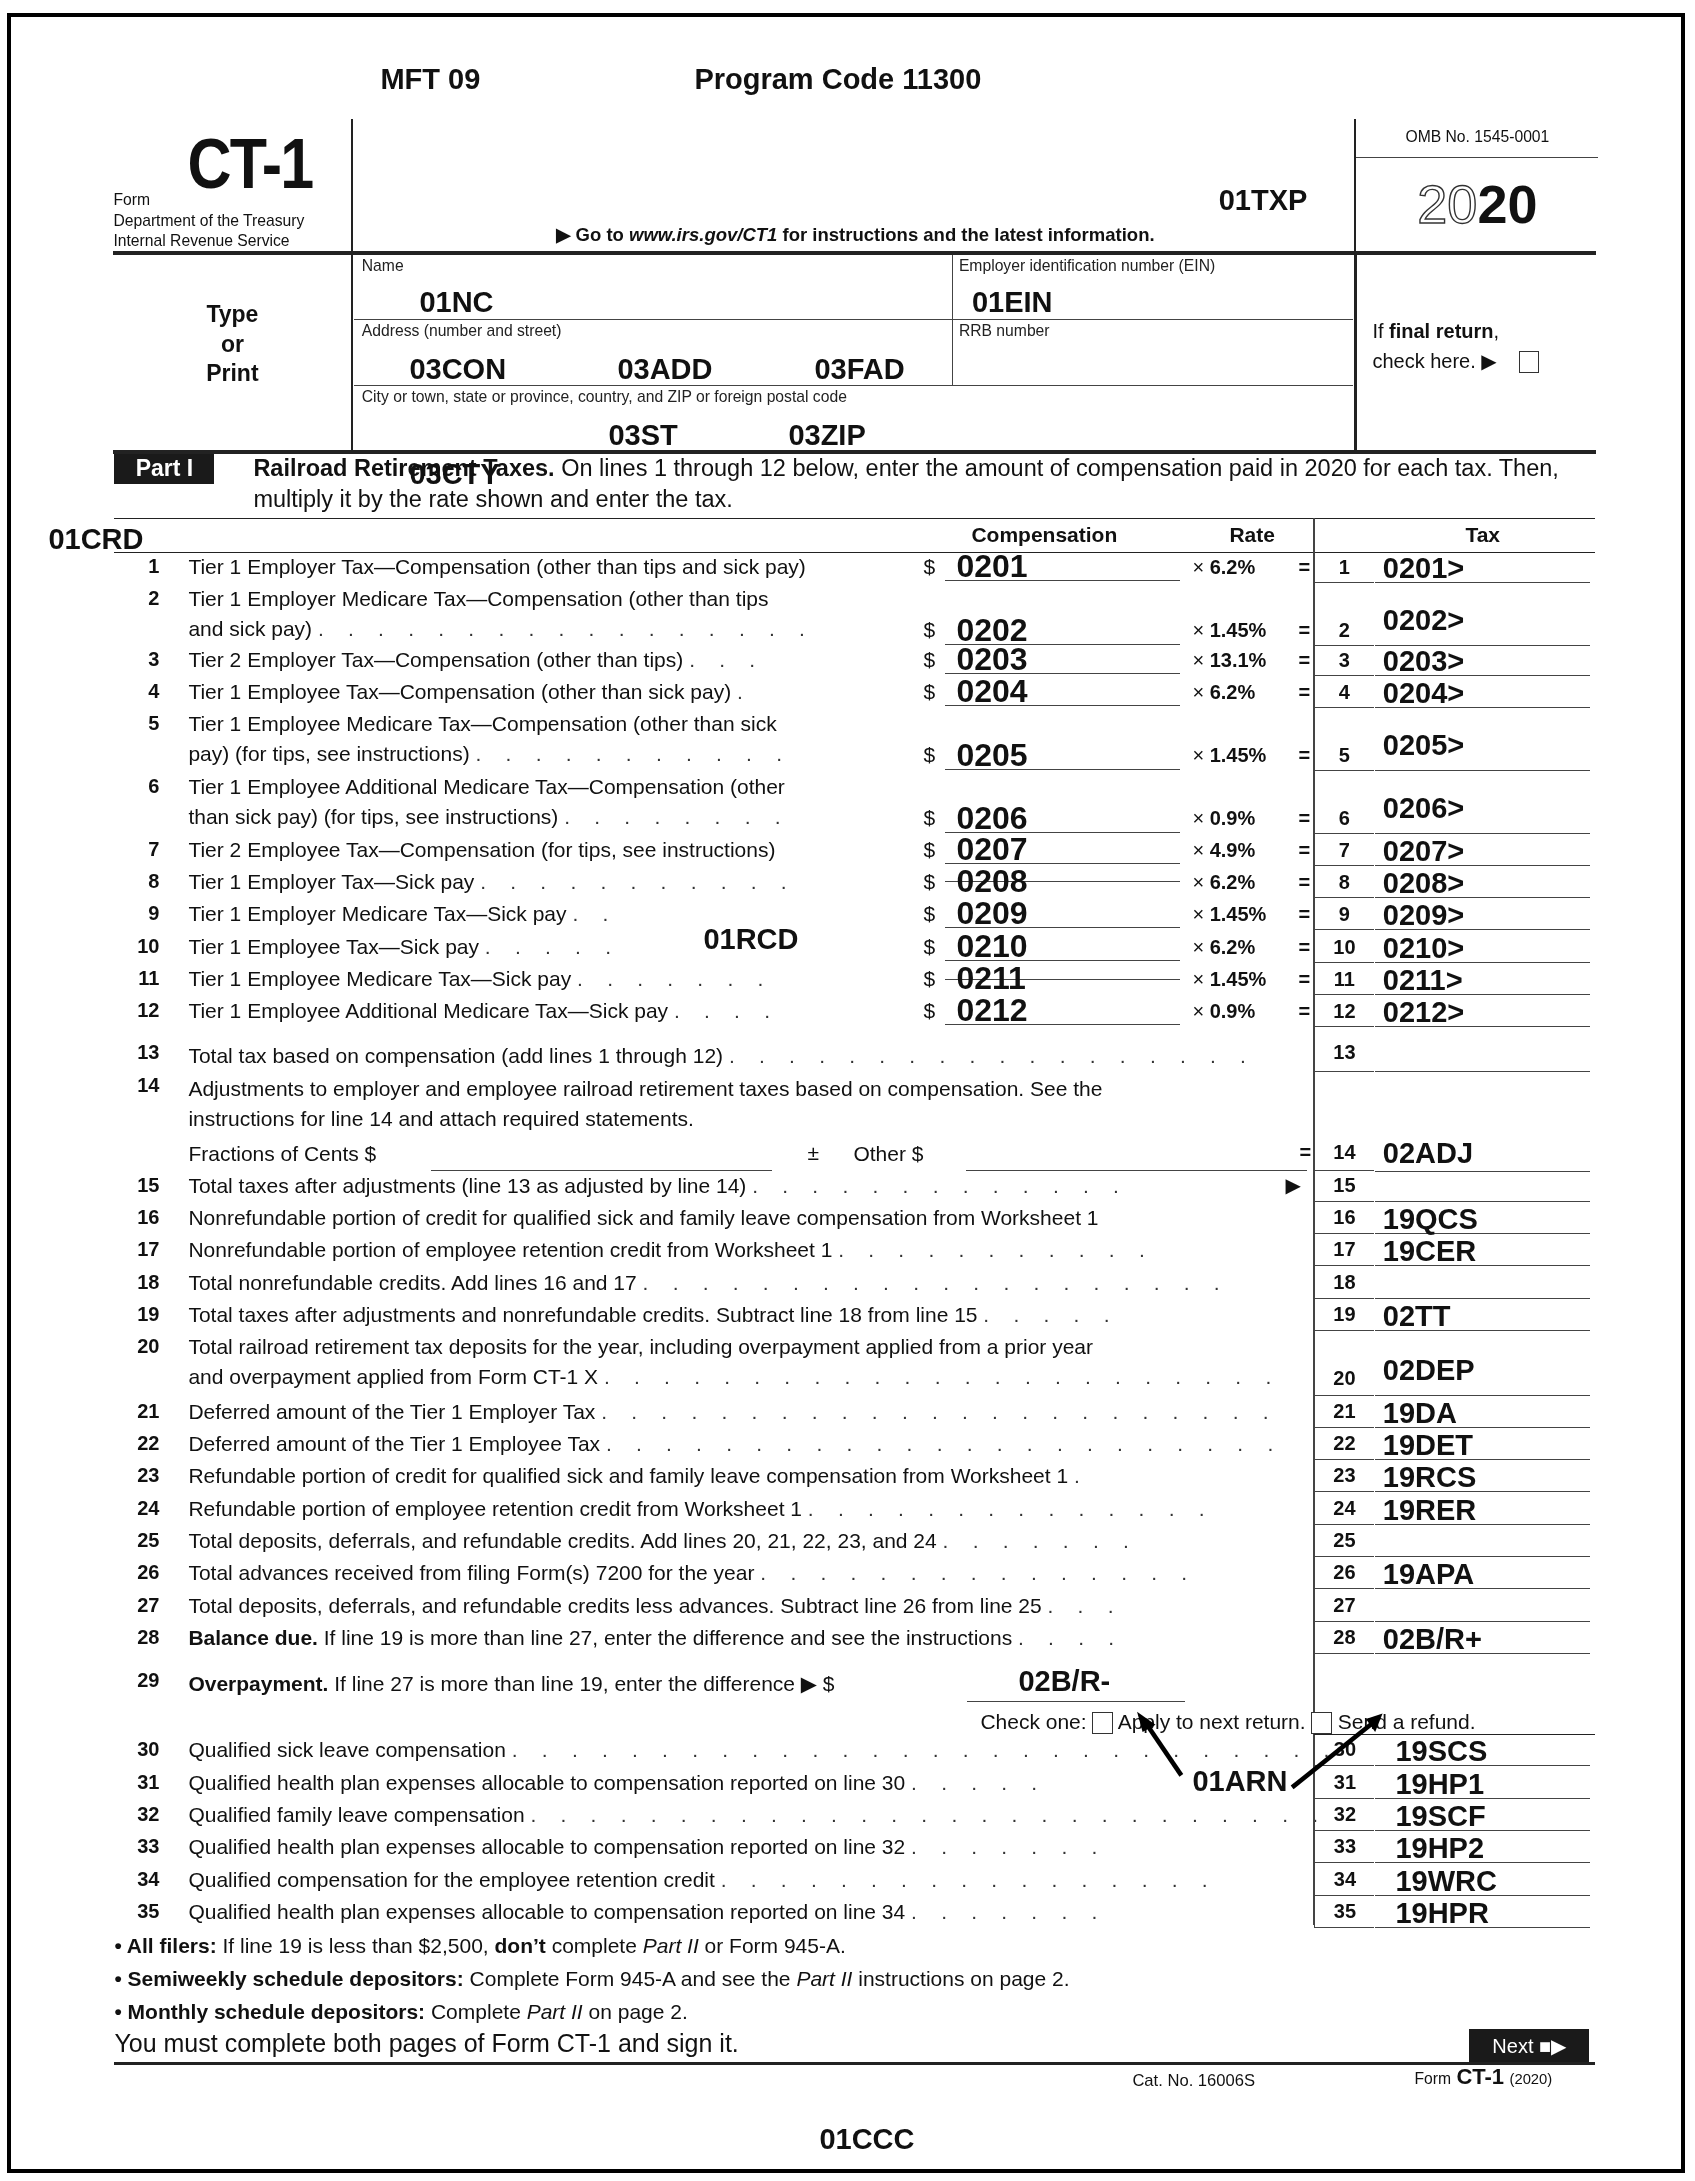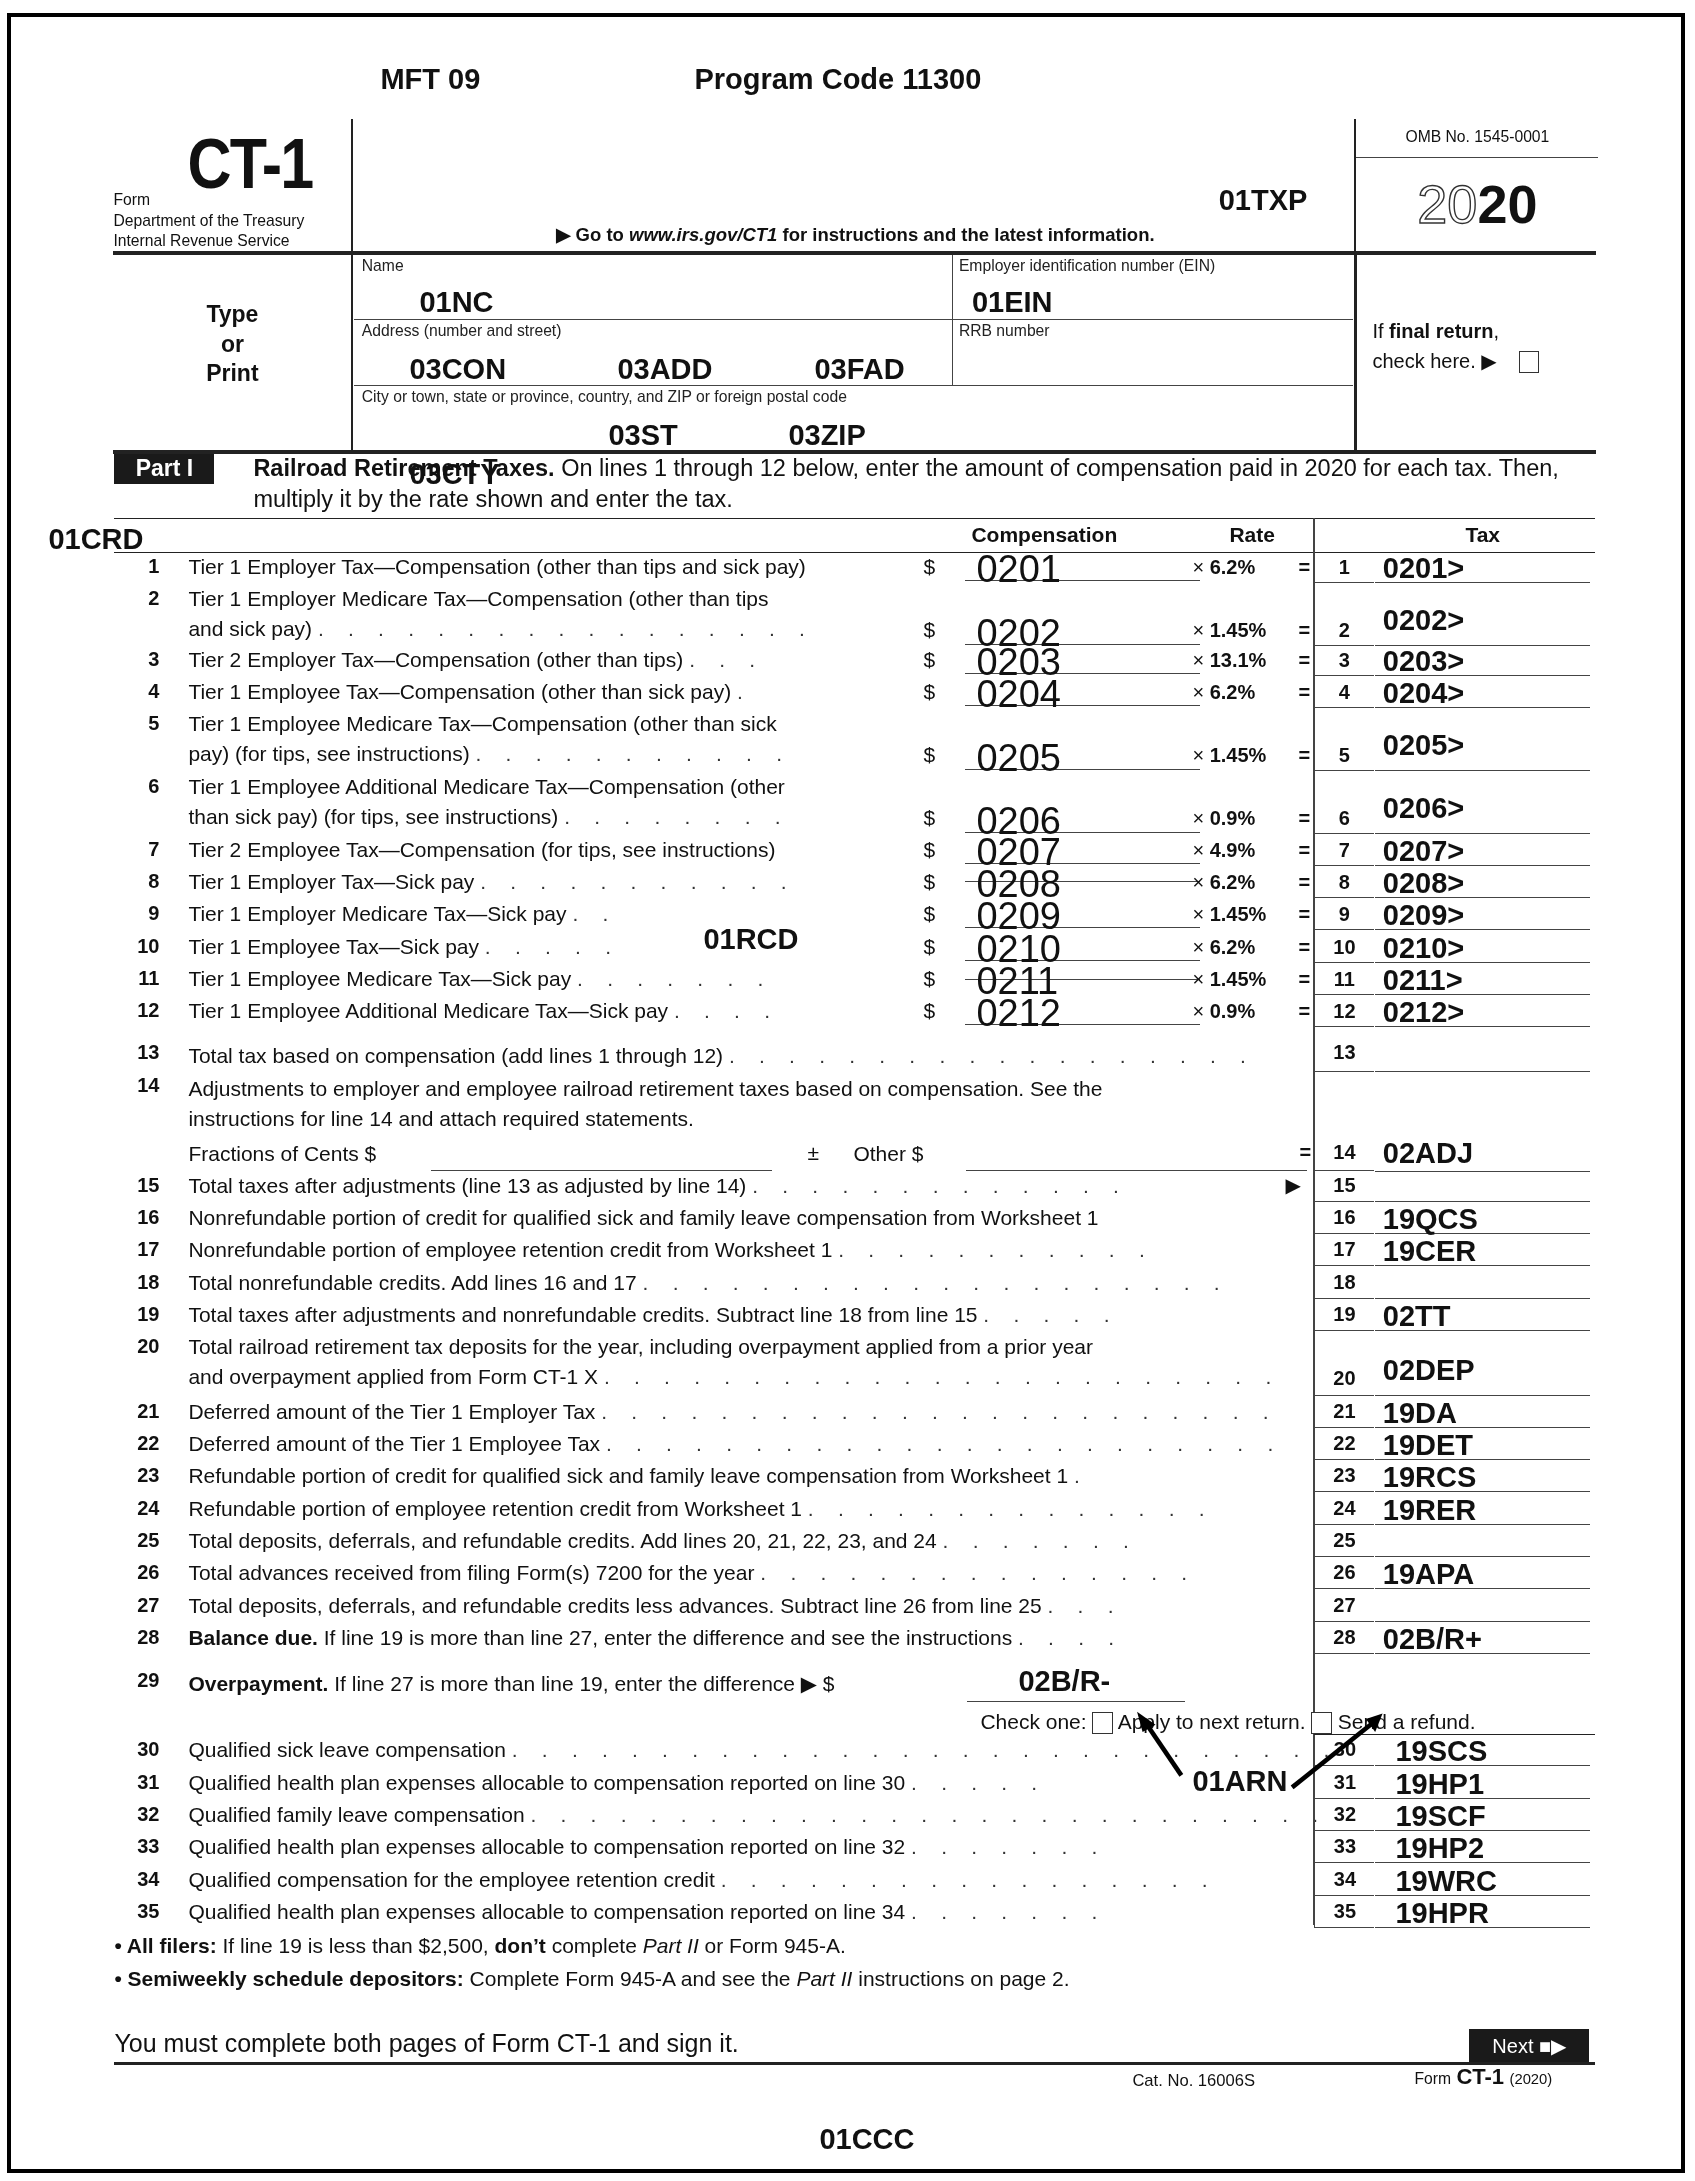--- a/index.html
+++ b/index.html
@@ -36,21 +36,21 @@
   .part-tag { left: 103px; top: 437px; width: 100px; height: 29.5px; background: #1a1a1a; color: #fff; font-size: 23px; font-weight: bold; text-align: center; line-height: 29.5px; }
   .part-text { left: 242px; top: 436px; width: 1338px; font-size: 23.5px; line-height: 31px; }
   .crd { left: 37px; top: 506px; font-size: 29px; font-weight: bold; }
   .colhdr { font-size: 21px; font-weight: bold; }
   
   .row { position: absolute; left: 0; width: 1678px; }
   .ln { position: absolute; left: 111px; width: 37px; text-align: right; font-size: 20px; font-weight: bold; }
   .desc { position: absolute; left: 177px; width: 738px; font-size: 21px; line-height: 30px; white-space: nowrap; }
   .dots { letter-spacing: 9.2px; color: #333; }
   .dollar { position: absolute; left: 912px; font-size: 21px; }
-  .comp { position: absolute; left: 954px; width: 235px; border-bottom: 1.4px solid #444; font-size: 38px; font-weight: normal; padding-left: 11px; box-sizing: border-box; }
+  .comp { position: absolute; left: 934px; width: 235px; border-bottom: 1.4px solid #444; font-size: 32px; font-weight: bold; padding-left: 11px; box-sizing: border-box; }
   .rate { position: absolute; left: 1181px; font-size: 20px; }
   .rate b { font-size: 20px; }
   .eq { position: absolute; left: 1287px; font-size: 20px; font-weight: bold; }
   .boxno { position: absolute; left: 1303px; width: 60px; text-align: center; font-size: 20px; font-weight: bold; border-bottom: 1.4px solid #444; box-sizing: border-box; }
   .taxv { position: absolute; left: 1364px; width: 215px; font-size: 29px; font-weight: bold; padding-left: 7.4px; border-bottom: 1.4px solid #444; box-sizing: border-box; }
   .vcol1 { left: 1302px; width: 1.4px; background: #444; position: absolute; }
   .rcd { left: 692px; top: 906px; font-size: 29px; font-weight: bold; }
   .arn { left: 1181px; top: 1748px; font-size: 29px; font-weight: bold; }
   .notes { left: 103px; top: 1912px; font-size: 21px; line-height: 33px; }
   .next-btn { left: 1458px; top: 2012px; width: 120px; height: 33px; background: #1a1a1a; color: #fff; font-size: 20px; line-height: 33px; text-align: center; border: none; font-family: "Liberation Sans", sans-serif; }
@@ -432,20 +432,21 @@
   <svg class="arrows" width="1678" height="2160" viewBox="0 0 1818 2340">
     <line x1="1268" y1="1905" x2="1228" y2="1846" stroke="#000" stroke-width="5"></line>
     <polygon points="1220,1836 1240,1850 1226,1858" fill="#000"></polygon>
     <line x1="1388" y1="1918" x2="1478" y2="1846" stroke="#000" stroke-width="5"></line>
     <polygon points="1486,1838 1468,1844 1478,1858" fill="#000"></polygon>
   </svg>
 
   <div class="abs notes" id="notes">
       <div><b>• All filers:</b><span> If line 19 is less than $2,500, </span><b>don’t</b><span> complete </span><i>Part II</i><span> or Form 945-A.</span></div>
       <div><b>• Semiweekly schedule depositors:</b><span> Complete Form 945-A and see the </span><i>Part II</i><span> instructions on page 2.</span></div>
+      <div><b>• Monthly schedule depositors:</b><span> Complete </span><i>Part II</i><span> on page 2.</span></div>
     </div>
   <div class="abs" style="left:103px; top:2012px; font-size:25px;">You must complete both pages of Form CT-1 and sign it.</div>
   <button class="abs next-btn"><span>Next</span> <span>■▶</span></button>
   <div class="hline" style="left:103px; top:2045px; width:1481px; height:2.8px;"></div>
   <div class="abs foot" style="left:1121px; font-size:16.6px; top:2054px;">Cat. No. 16006S</div>
   <div class="abs foot" style="left:1403px; top:2047px;"><span style="font-size:15.7px;">Form</span> <b style="font-size:22px;">CT-1</b> <span style="font-size:14.8px;">(2020)</span></div>
   <div class="abs ccc">01CCC</div>
 </div>
 
 

